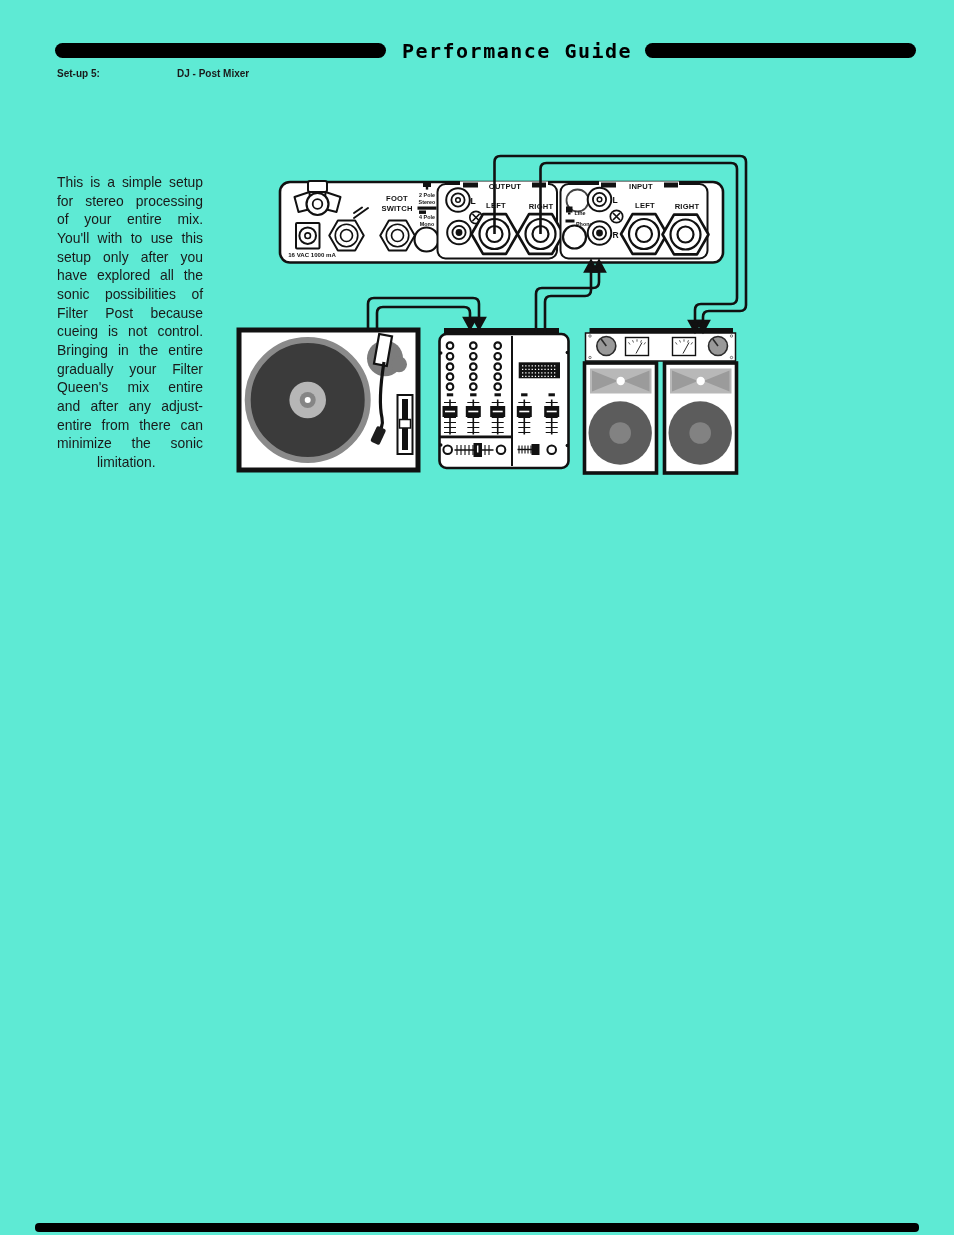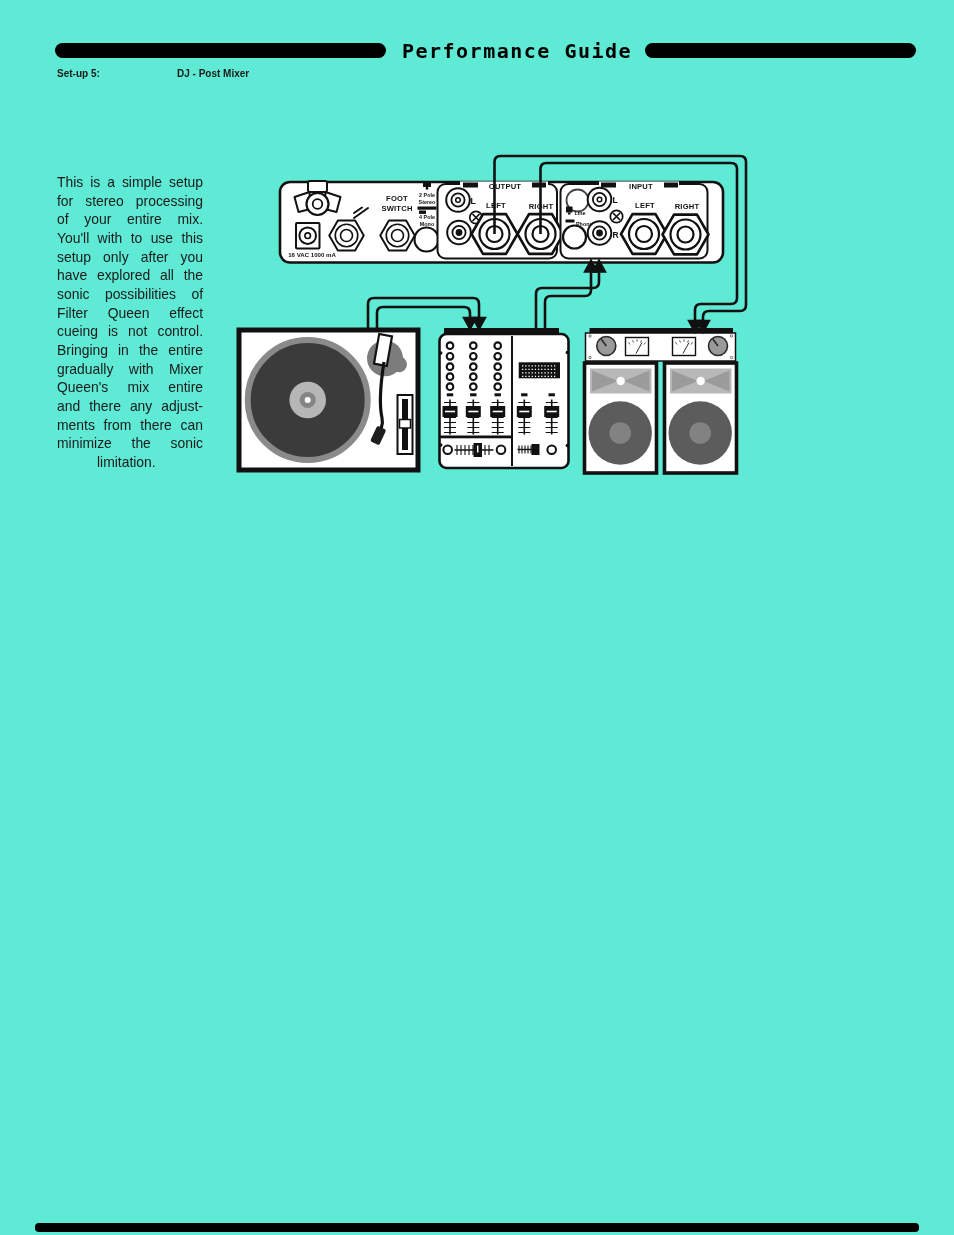--- a/index.html
+++ b/index.html
@@ -40,27 +40,27 @@
   </div>
 
   <div class="para">
     <div class="jline">This is a simple setup</div>
     <div class="jline">for stereo processing</div>
     <div class="jline">of your entire mix.</div>
     <div class="jline">You'll with to use this</div>
     <div class="jline">setup only after you</div>
     <div class="jline">have explored all the</div>
     <div class="jline">sonic possibilities of</div>
-    <div class="jline">Filter Queen effect</div>
+    <div class="jline">Filter Post because</div>
     <div class="jline">cueing is not control.</div>
     <div class="jline">Bringing in the entire</div>
-    <div class="jline">gradually with Mixer</div>
+    <div class="jline">gradually your Filter</div>
     <div class="jline">Queen's mix entire</div>
-    <div class="jline">and there any adjust-</div>
-    <div class="jline">ments from there can</div>
+    <div class="jline">and after any adjust-</div>
+    <div class="jline">entire from there can</div>
     <div class="jline">minimize the sonic</div>
     <div class="jline last">limitation.</div>
   </div>
 
   <svg class="diagram" width="530" height="332" viewBox="228 148 530 332">
     <defs>
       <g id="qjack" stroke="#111" fill="#fff">
         <polygon points="23,0 11.5,19.9 -11.5,19.9 -23,0 -11.5,-19.9 11.5,-19.9" stroke-width="2.6" stroke-linejoin="round"></polygon>
         <circle r="15" stroke-width="2.2"></circle>
         <circle r="8" stroke-width="2.2"></circle>

